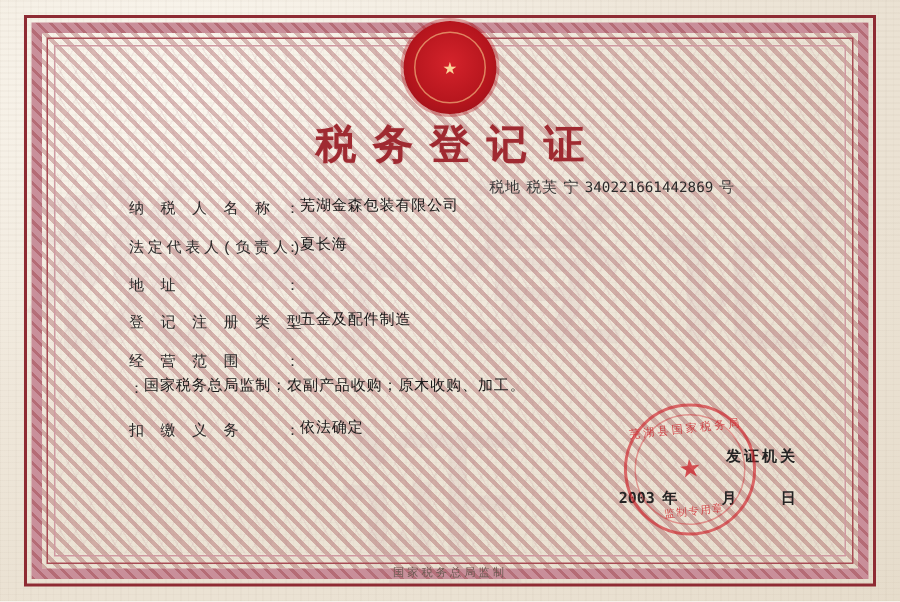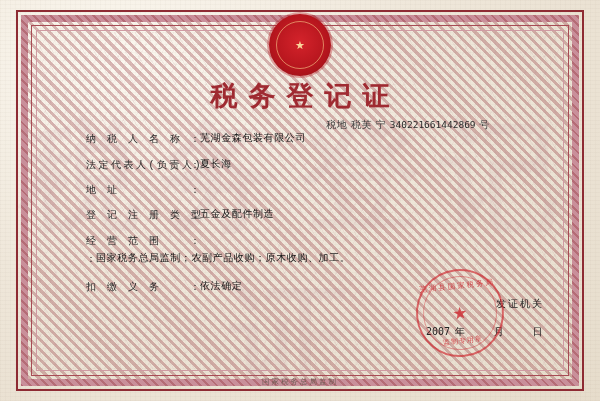--- a/index.html
+++ b/index.html
@@ -180,27 +180,28 @@
     flex: 1;
     color: #1a1a1a;
     letter-spacing: 0.6px;
     line-height: 1.45;
   }
   .row.tall { margin-bottom: 4px; align-items: center; }
 
   
   .issuer {
     position: absolute;
-    right: 56px;
+    right: 68px;
     bottom: 62px;
     width: 210px;
     font-size: 10px;
     color: #242424;
     letter-spacing: 1px;
     text-align: left;
+    font-weight: bold;
   }
   .issuer .org {
     text-align: right;
     margin-bottom: 14px;
     letter-spacing: 2px;
   }
   .issuer .date {
     text-align: right;
     letter-spacing: 1.5px;
     font-size: 10px;
@@ -342,21 +343,21 @@
       <span class="label">扣 缴 义 务</span>
       <span class="colon">：</span>
       <span class="value">依法确定</span>
     </div>
 
   </div>
 
   <div class="issuer">
     <div class="org">发证机关</div>
     <div class="date">
-      <span class="num">2007</span>
+      <span class="num">2003</span>
       <span>年</span>
       <span style="display:inline-block;width:18px;"></span>
       <span>月</span>
       <span style="display:inline-block;width:18px;"></span>
       <span>日</span>
     </div>
   </div>
 
   <div class="stamp">
     <div class="inner-ring"></div>

